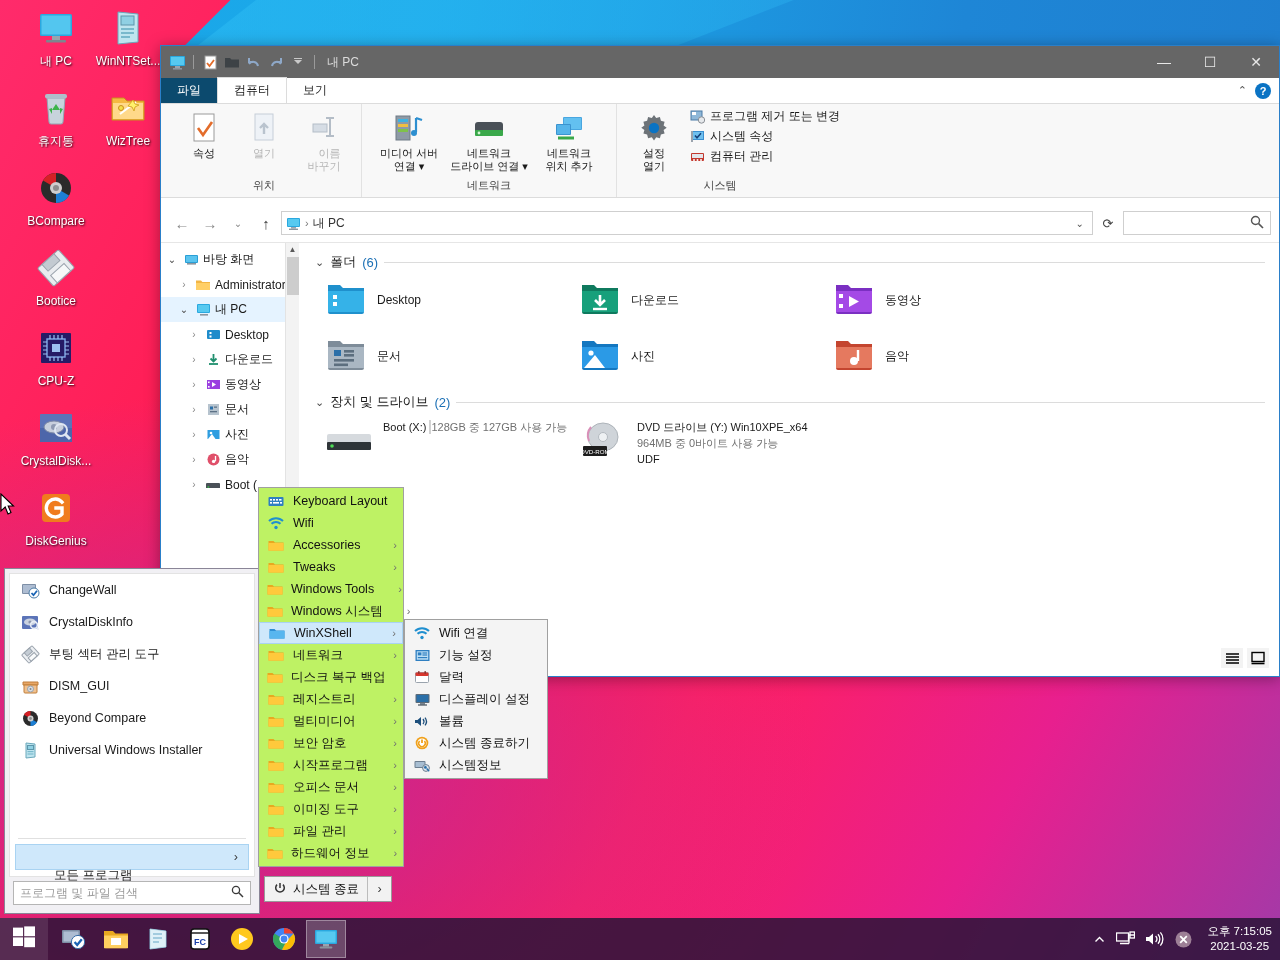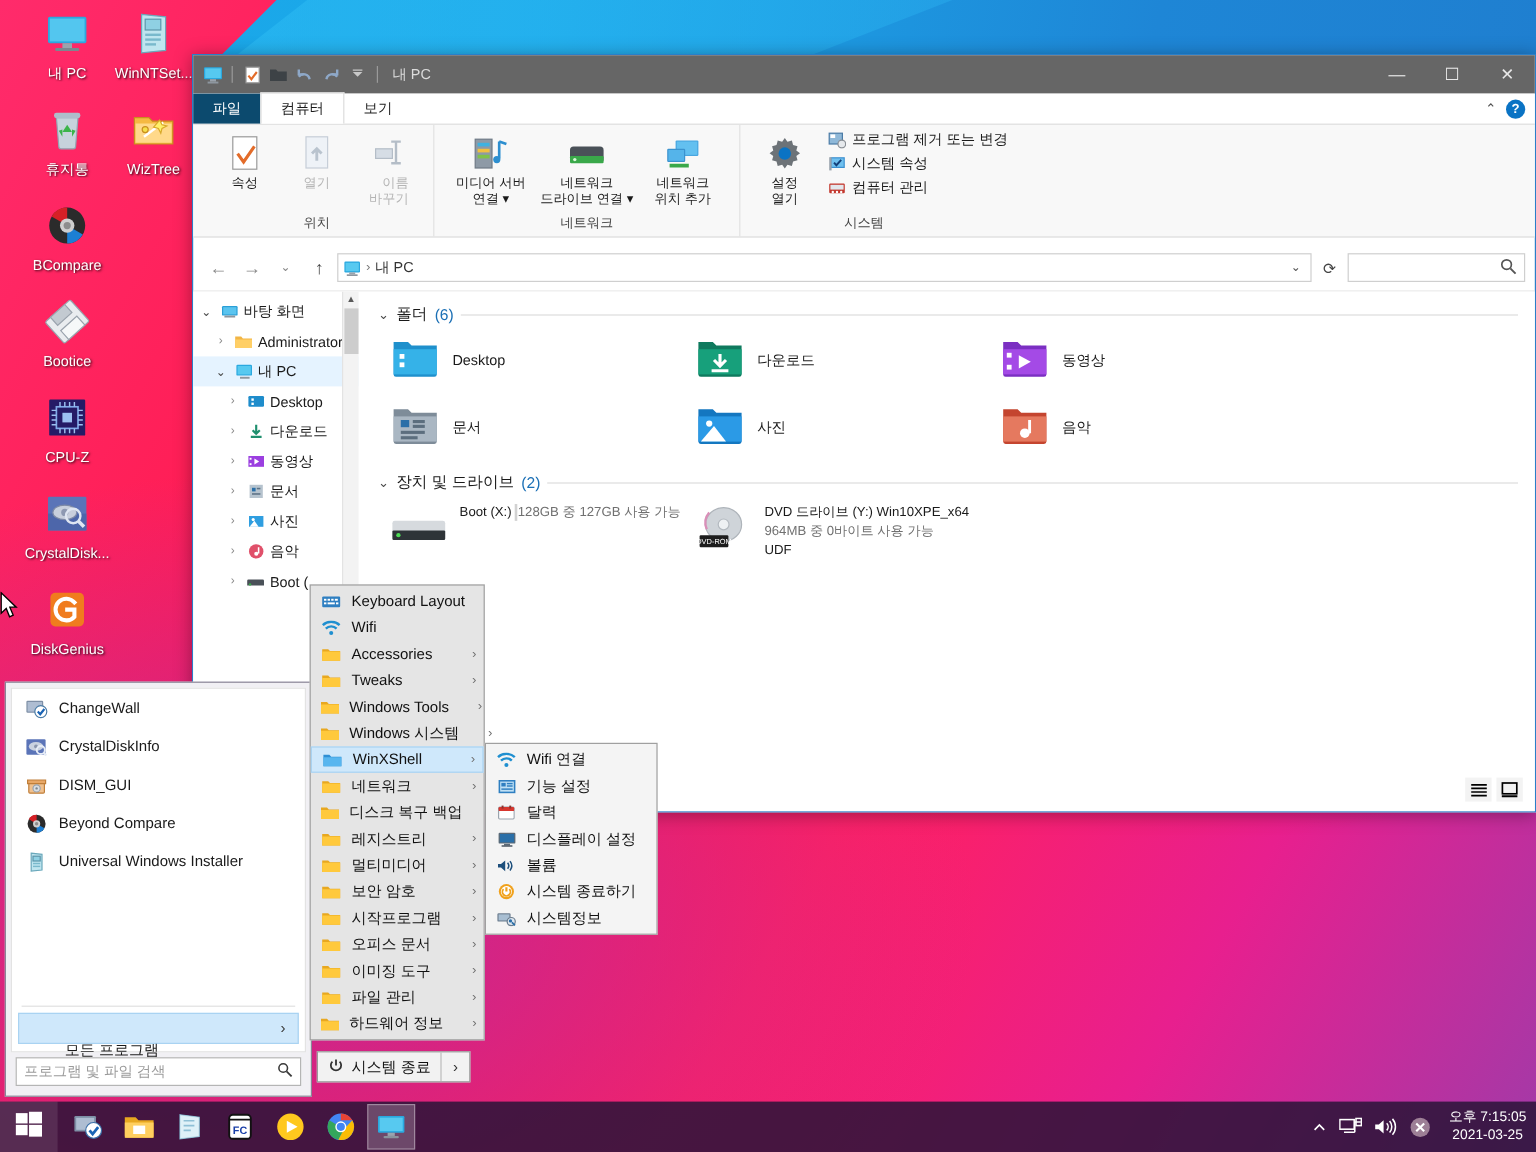--- a/index.html
+++ b/index.html
@@ -169,21 +169,21 @@
   .allprogs .lbl { padding-left: 38px; margin-top: 36px; }
   .allprogs .arr { margin-left: auto; padding-right: 10px; color: #3a3a3a; }
   .startsearch {
     margin: 4px 8px 8px; height: 24px; border: 1px solid #b5b5b5; background: #fff;
     display: flex; align-items: center; padding: 0 6px; font-size: 12px; color: #9a9a9a;
   }
   .startsearch .mag { margin-left: auto; color: #3a3a3a; }
 
   
   .ctxmenu {
-    position: absolute; background: #e5e5e5; border: 1px solid #a0a0a0;
+    position: absolute; background: #bef264; border: 1px solid #a0a0a0;
     padding: 2px 0; font-size: 12.5px; color: #111;
   }
   .ctxmenu .ci {
     height: 22px; display: flex; align-items: center; gap: 8px; padding: 0 6px 0 8px;
     white-space: nowrap;
   }
   .ctxmenu .ci.sel { background: #cfe8fb; border: 1px solid #a9d3f2; height: 22px; }
   .ctxmenu .ci .cic { width: 18px; height: 16px; display: flex; align-items: center; justify-content: center; }
   .ctxmenu .ci .carr { margin-left: auto; padding-left: 16px; color: #707070; font-size: 11px; }
   #ctx1 { left: 258px; top: 487px; width: 146px; }
@@ -839,20 +839,32 @@
             <circle cx="9" cy="9" r="1.6" fill="#8a95ad"></circle>
             <circle cx="13" cy="12" r="3.4" fill="none" stroke="#e6ecf6" stroke-width="1.6"></circle>
             <path d="M15.4 14.4 l2.2 2.2" stroke="#e6ecf6" stroke-width="2"></path>
           </svg>
       </span>
       <span>CrystalDiskInfo</span>
     </div>
     <div class="mi">
       <span class="mii">
         <svg width="19" height="19" viewBox="0 0 19 19">
+            <g transform="rotate(-42 9.5 9.5)">
+              <rect x="2.5" y="4" width="14" height="11" rx="1" fill="#eceff2" stroke="#9aa3ad"></rect>
+              <rect x="6" y="4" width="7" height="4.5" fill="#c4ccd4" stroke="#9aa3ad"></rect>
+              <rect x="5.5" y="10.5" width="8" height="4.5" fill="#f8fafb" stroke="#9aa3ad"></rect>
+            </g>
+          </svg>
+      </span>
+      <span>부팅 섹터 관리 도구</span>
+    </div>
+    <div class="mi">
+      <span class="mii">
+        <svg width="19" height="19" viewBox="0 0 19 19">
             <path d="M2 5 h15 v3 h-15 z" fill="#e8a766" stroke="#c07f3a"></path>
             <path d="M3 8 h13 v7 a1 1 0 0 1 -1 1 h-11 a1 1 0 0 1 -1 -1 z" fill="#f0c18f" stroke="#c07f3a"></path>
             <circle cx="9.5" cy="12" r="3" fill="#d9dee3" stroke="#9aa3ad"></circle>
             <circle cx="9.5" cy="12" r="1" fill="#7d868f"></circle>
           </svg>
       </span>
       <span>DISM_GUI</span>
     </div>
     <div class="mi">
       <span class="mii">

